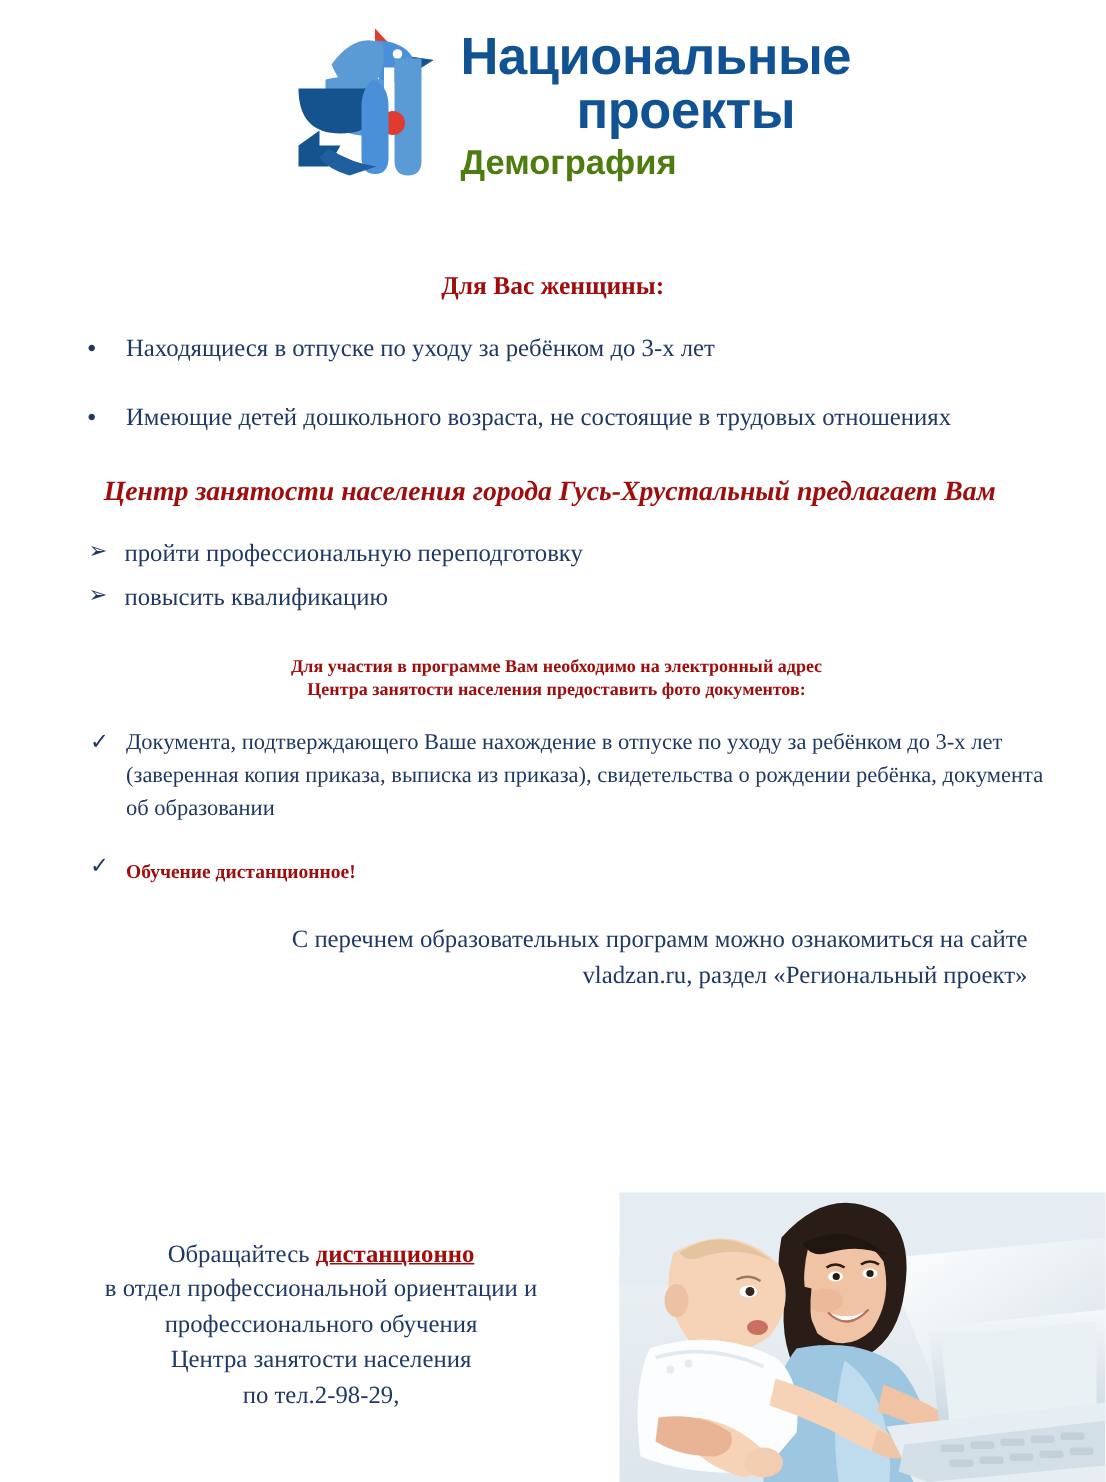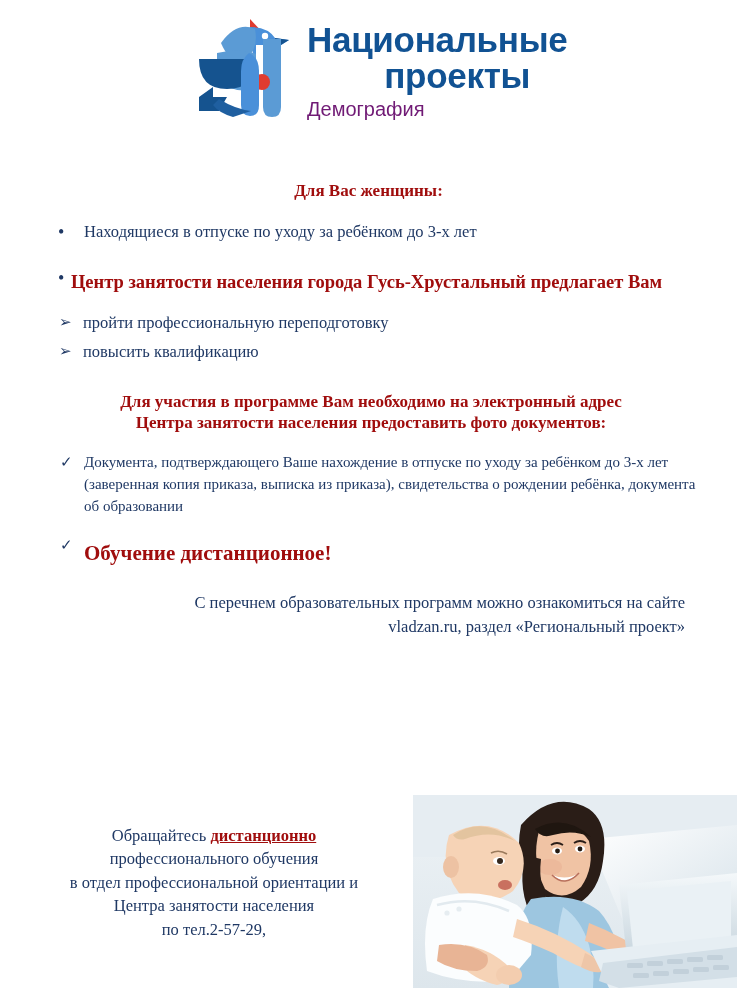--- a/index.html
+++ b/index.html
@@ -46,46 +46,46 @@
     font-weight: bold;
     font-size: 35px;
     letter-spacing: -0.3px;
     color: #115293;
     white-space: nowrap;
     text-align: center;
   }
   .logo-title.line2 { margin-top: 1px; margin-left: 40px; }
   .logo-sub {
     font-family: "Liberation Sans", "DejaVu Sans", sans-serif;
-    font-weight: normal;
-    font-size: 20px;
-    color: #701a75;
+    font-weight: bold;
+    font-size: 23px;
+    color: #4d7c0f;
     margin-top: 6px;
     white-space: nowrap;
   }
 
   
   .sheet {
     position: absolute;
     top: 150px;
     left: 0;
     width: 737px;
   }
 
   .red-head {
     color: #a00d0d;
     font-weight: bold;
     text-align: center;
     line-height: 1.28;
   }
   .head-women { font-size: 17px; margin: 30px 0 0 0; }
-  .head-free  { font-size: 18.5px; margin: 27px 42px 0 38px; }
-  .head-docs  { font-size: 17px; margin: 27px 55px 0 60px; }
+  .head-free  { font-size: 18.5px; margin: 27px 42px 0 38px; font-style: italic; }
+  .head-docs  { font-size: 12px; margin: 27px 55px 0 60px; }
   .head-distance {
-    font-size: 21px;
+    font-size: 13px;
     text-align: left;
     margin: 22px 0 0 84px;
   }
 
   ul.bullets, ul.arrows, ul.checks {
     list-style: none;
     margin: 0;
     padding: 0;
   }
   ul.bullets { margin: 18px 46px 0 56px; }
@@ -195,20 +195,21 @@
 
   <div class="red-head head-women">Для Вас женщины:</div>
 
   <ul class="bullets">
     <li>
       <span class="bul">•</span>
       <span>Находящиеся в отпуске по уходу за ребёнком до 3-х лет</span>
     </li>
     <li>
       <span class="bul">•</span>
+      <span>Имеющие детей дошкольного возраста, не состоящие в трудовых отношениях</span>
     </li>
   </ul>
 
   <div class="red-head head-free">
     <div>Центр занятости населения города Гусь-Хрустальный предлагает Вам</div>
   </div>
 
   <ul class="arrows">
     <li>
       <span class="bul">➢</span>
@@ -243,24 +244,24 @@
   </div>
 
 </div>
 
 <div class="footer">
 
   <div class="contact">
     <div>
       <span>Обращайтесь </span><span class="hl">дистанционно</span>
     </div>
+    <div>в отдел профессиональной ориентации и</div>
     <div>профессионального обучения</div>
-    <div>в отдел профессиональной ориентации и</div>
     <div>Центра занятости населения</div>
-    <div>по тел.2-57-29,</div>
+    <div>по тел.2-98-29,</div>
   </div>
 
   <div class="photo">
     <svg width="324" height="193" viewBox="0 0 324 193" xmlns="http://www.w3.org/2000/svg" aria-hidden="true">
       <defs>
         <linearGradient id="bgG" x1="0" y1="0" x2="0" y2="1">
           <stop offset="0%" stop-color="#eef3f6"></stop>
           <stop offset="100%" stop-color="#dde6ec"></stop>
         </linearGradient>
         <linearGradient id="deskG" x1="0" y1="0" x2="1" y2="1">

